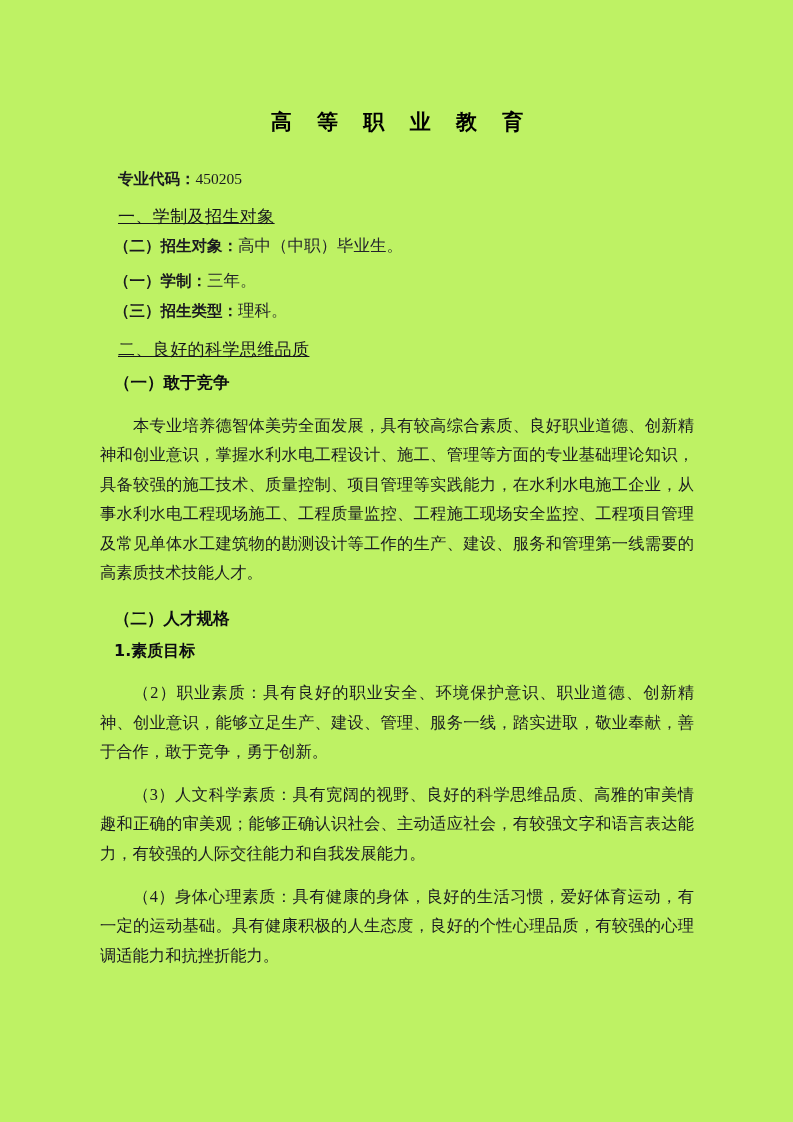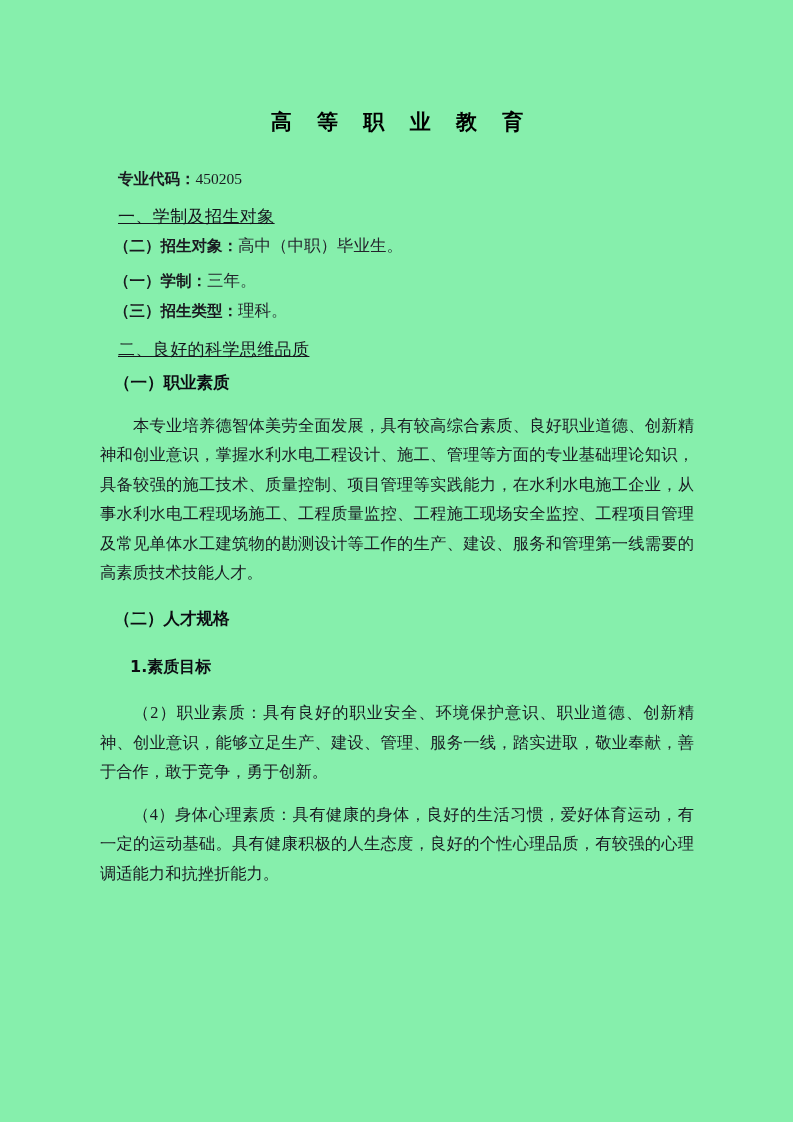--- a/index.html
+++ b/index.html
@@ -4,21 +4,21 @@
 <style>
   html, body {
     margin: 0;
     padding: 0;
     background: #ffffff;
   }
   .page {
     position: relative;
     width: 793px;
     height: 1122px;
-    background: #86efac;
+    background: #bef264;
     margin: 0 auto;
     overflow: hidden;
     font-family: "Liberation Serif", "DejaVu Serif", serif;
     color: #1a1a20;
     -webkit-font-smoothing: antialiased;
   }
   .content {
     position: absolute;
     left: 88px;
     top: 0;
@@ -86,21 +86,21 @@
     padding-top: 4px;
     font-family: "DejaVu Sans", "Liberation Sans", sans-serif;
     font-weight: 700;
     font-size: 16.5px;
     line-height: 30px;
     text-indent: 26px;
     color: #0c0c12;
   }
 
   .h-sub2 {
-    margin: 16px;
+    margin: 0;
     padding-top: 2px;
     font-family: "DejaVu Sans", "Liberation Sans", sans-serif;
     font-weight: 700;
     font-size: 16px;
     line-height: 29px;
     text-indent: 26px;
     color: #0c0c12;
   }
 
   .def-line {
@@ -154,28 +154,29 @@
     <p class="def-line" style="padding-top:4px;">
       <span class="k">（一）学制：</span><span class="v">三年。</span>
     </p>
 
     <p class="def-line">
       <span class="k">（三）招生类型：</span><span class="v">理科。</span>
     </p>
 
     <p class="h-section">二、良好的科学思维品质</p>
 
-    <p class="h-sub">（一）职业素质</p>
+    <p class="h-sub">（一）敢于竞争</p>
 
     <p class="para tight">本专业培养德智体美劳全面发展，具有较高综合素质、良好职业道德、创新精神和创业意识，掌握水利水电工程设计、施工、管理等方面的专业基础理论知识，具备较强的施工技术、质量控制、项目管理等实践能力，在水利水电施工企业，从事水利水电工程现场施工、工程质量监控、工程施工现场安全监控、工程项目管理及常见单体水工建筑物的勘测设计等工作的生产、建设、服务和管理第一线需要的高素质技术技能人才。</p>
 
     <p class="h-sub">（二）人才规格</p>
 
     <p class="h-sub2">1.素质目标</p>
 
 
     <p class="para tight">（2）职业素质：具有良好的职业安全、环境保护意识、职业道德、创新精神、创业意识，能够立足生产、建设、管理、服务一线，踏实进取，敬业奉献，善于合作，敢于竞争，勇于创新。</p>
 
+    <p class="para tight">（3）人文科学素质：具有宽阔的视野、良好的科学思维品质、高雅的审美情趣和正确的审美观；能够正确认识社会、主动适应社会，有较强文字和语言表达能力，有较强的人际交往能力和自我发展能力。</p>
 
     <p class="para tight">（4）身体心理素质：具有健康的身体，良好的生活习惯，爱好体育运动，有一定的运动基础。具有健康积极的人生态度，良好的个性心理品质，有较强的心理调适能力和抗挫折能力。</p>
 
   </div>
 </div>
 
 </body></html>

